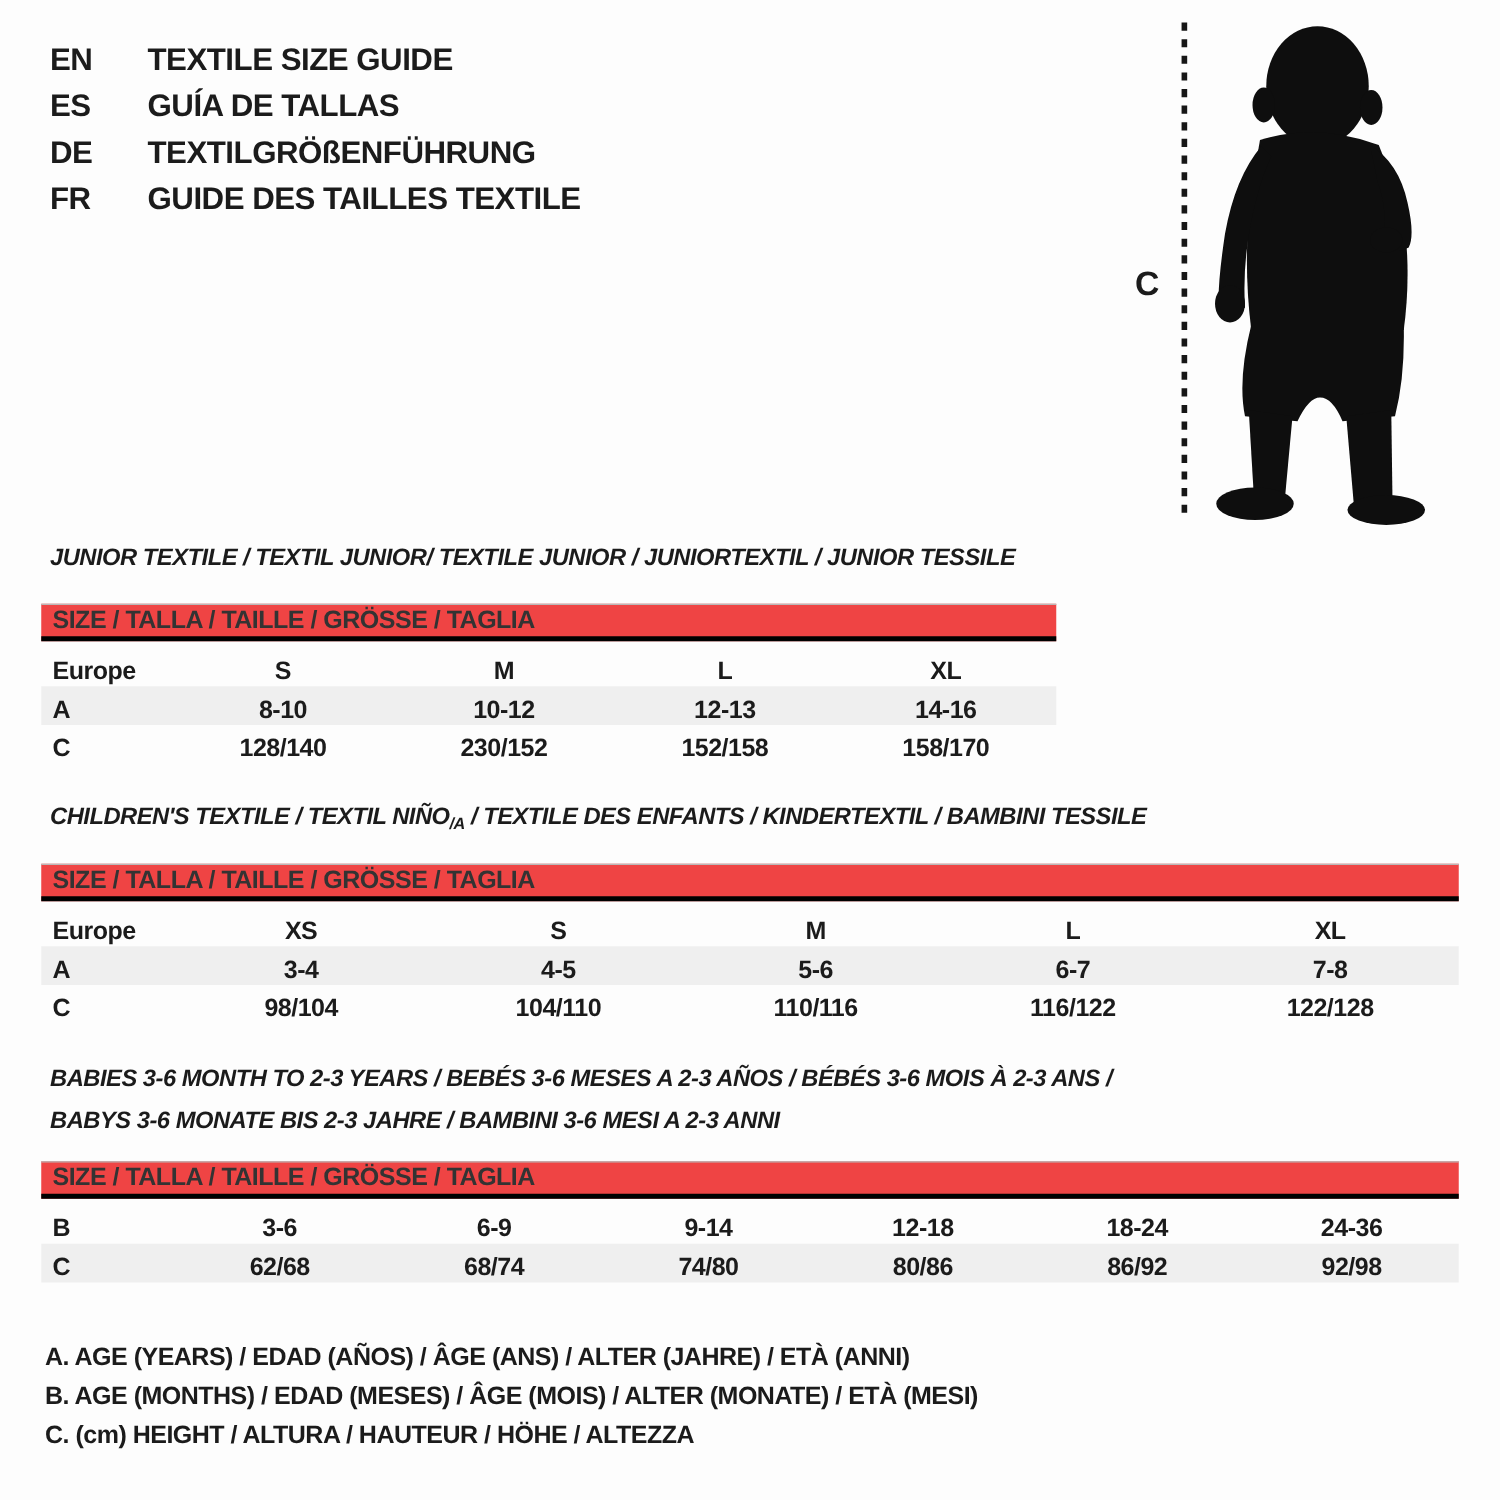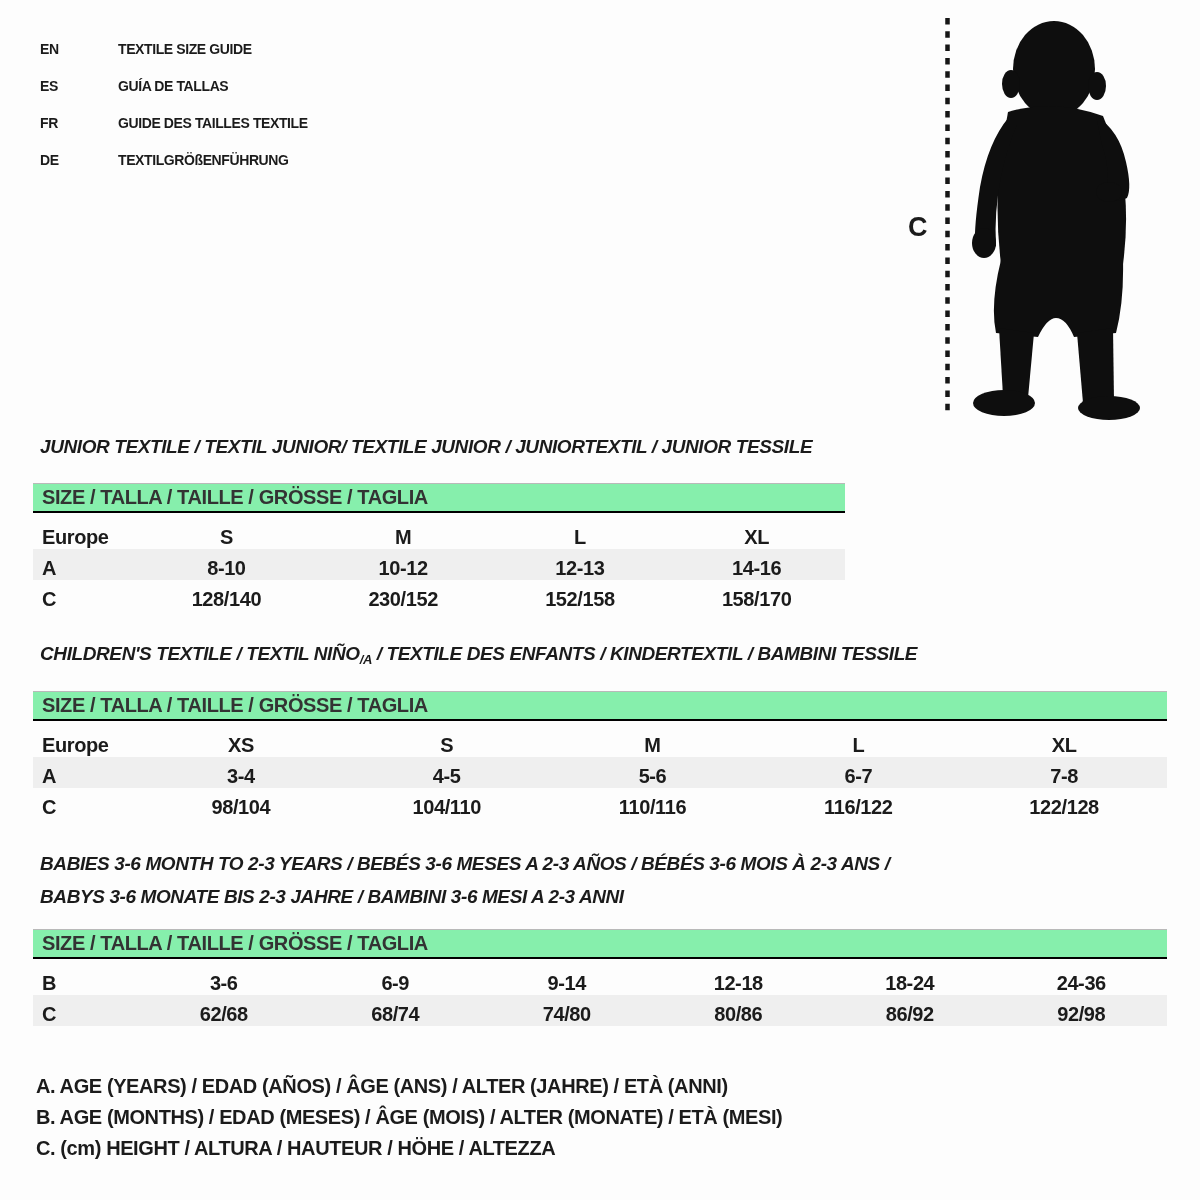--- a/index.html
+++ b/index.html
@@ -9,21 +9,21 @@
     background:#fdfdfd;
     font-family:"Liberation Sans", sans-serif;
     font-weight:bold;
     color:#1b1b1b;
     letter-spacing:-0.4px;
     overflow:hidden;
   }
 
   
   .lang-block { position:absolute; left:40px; top:30px; }
-  .lang-row { display:flex; height:37px; align-items:center; font-size:14px; }
+  .lang-row { display:flex; height:37px; align-items:center; font-size:25px; }
   .lang-code { width:78px; }
 
   
   .measure-line { position:absolute; left:944px; top:16px; }
   .c-label { position:absolute; left:908px; top:212px; font-size:27px; }
   .baby-svg { position:absolute; left:963px; top:12px; }
 
   
   .section-title { position:absolute; left:40px; font-size:19px; white-space:nowrap;font-style:italic; }
   #junior-title   { top:436px; }
@@ -31,26 +31,26 @@
   #babies-title   { top:847px; line-height:33px; }
   .title-sub { font-size:13px; vertical-align:-4px; }
 
   
   .stable { position:absolute; left:33px; }
   #junior-table   { top:483px; width:812px; }
   #children-table { top:691px; width:1134px; }
   #babies-table   { top:929px; width:1134px; }
 
   .size-bar {
-    height:30px; background:#86efac;
+    height:30px; background:#ef4444;
     display:flex; align-items:center;
     padding-left:9px; font-size:20px; color:#333;
     margin-bottom:5px;
     border-top:1px solid #b9b9b9;
-    border-bottom:2px solid #000000;
+    border-bottom:4px solid #000000;
   }
   .trow { display:flex; height:31px; align-items:flex-end; font-size:20px; }
   .trow.alt { background:#efefef; }
   .tlabel { width:105px; padding-left:9px; flex:0 0 105px; }
   .tcell { flex:1; text-align:center; }
 
   
   .legend { position:absolute; left:36px; top:1071px; font-size:20px; line-height:31px; }
 </style>
 </head>
@@ -59,26 +59,26 @@
 <header class="lang-block">
   <div class="lang-row">
     <span class="lang-code">EN</span>
     <span class="lang-title">TEXTILE SIZE GUIDE</span>
   </div>
   <div class="lang-row">
     <span class="lang-code">ES</span>
     <span class="lang-title">GUÍA DE TALLAS</span>
   </div>
   <div class="lang-row">
+    <span class="lang-code">DE</span>
+    <span class="lang-title">TEXTILGRÖßENFÜHRUNG</span>
+  </div>
+  <div class="lang-row">
     <span class="lang-code">FR</span>
     <span class="lang-title">GUIDE DES TAILLES TEXTILE</span>
-  </div>
-  <div class="lang-row">
-    <span class="lang-code">DE</span>
-    <span class="lang-title">TEXTILGRÖßENFÜHRUNG</span>
   </div>
 </header>
 
 <svg class="measure-line" width="8" height="400" viewBox="0 0 8 400">
   <line x1="3.5" y1="2" x2="3.5" y2="400" stroke="#161616" stroke-width="4.5" stroke-dasharray="6.5 6.8"></line>
 </svg>
 <div class="c-label">C</div>
 
 <svg class="baby-svg" width="185" height="410" viewBox="0 0 185 410">
   <g fill="#0e0e0e">

